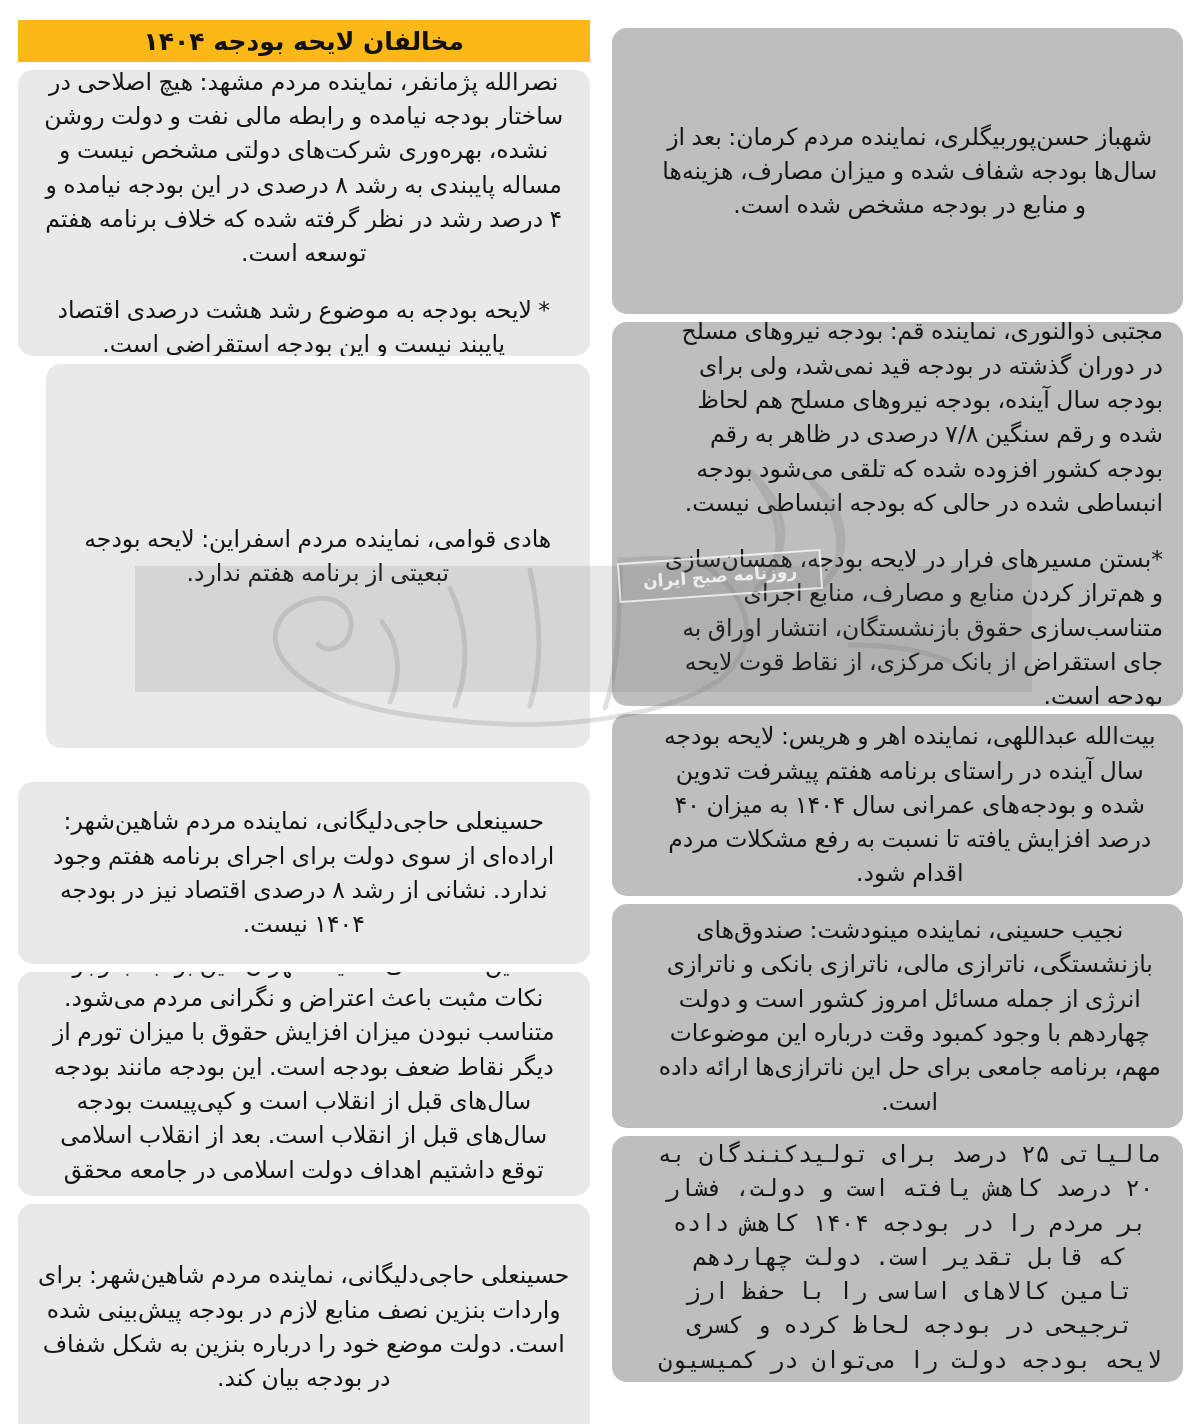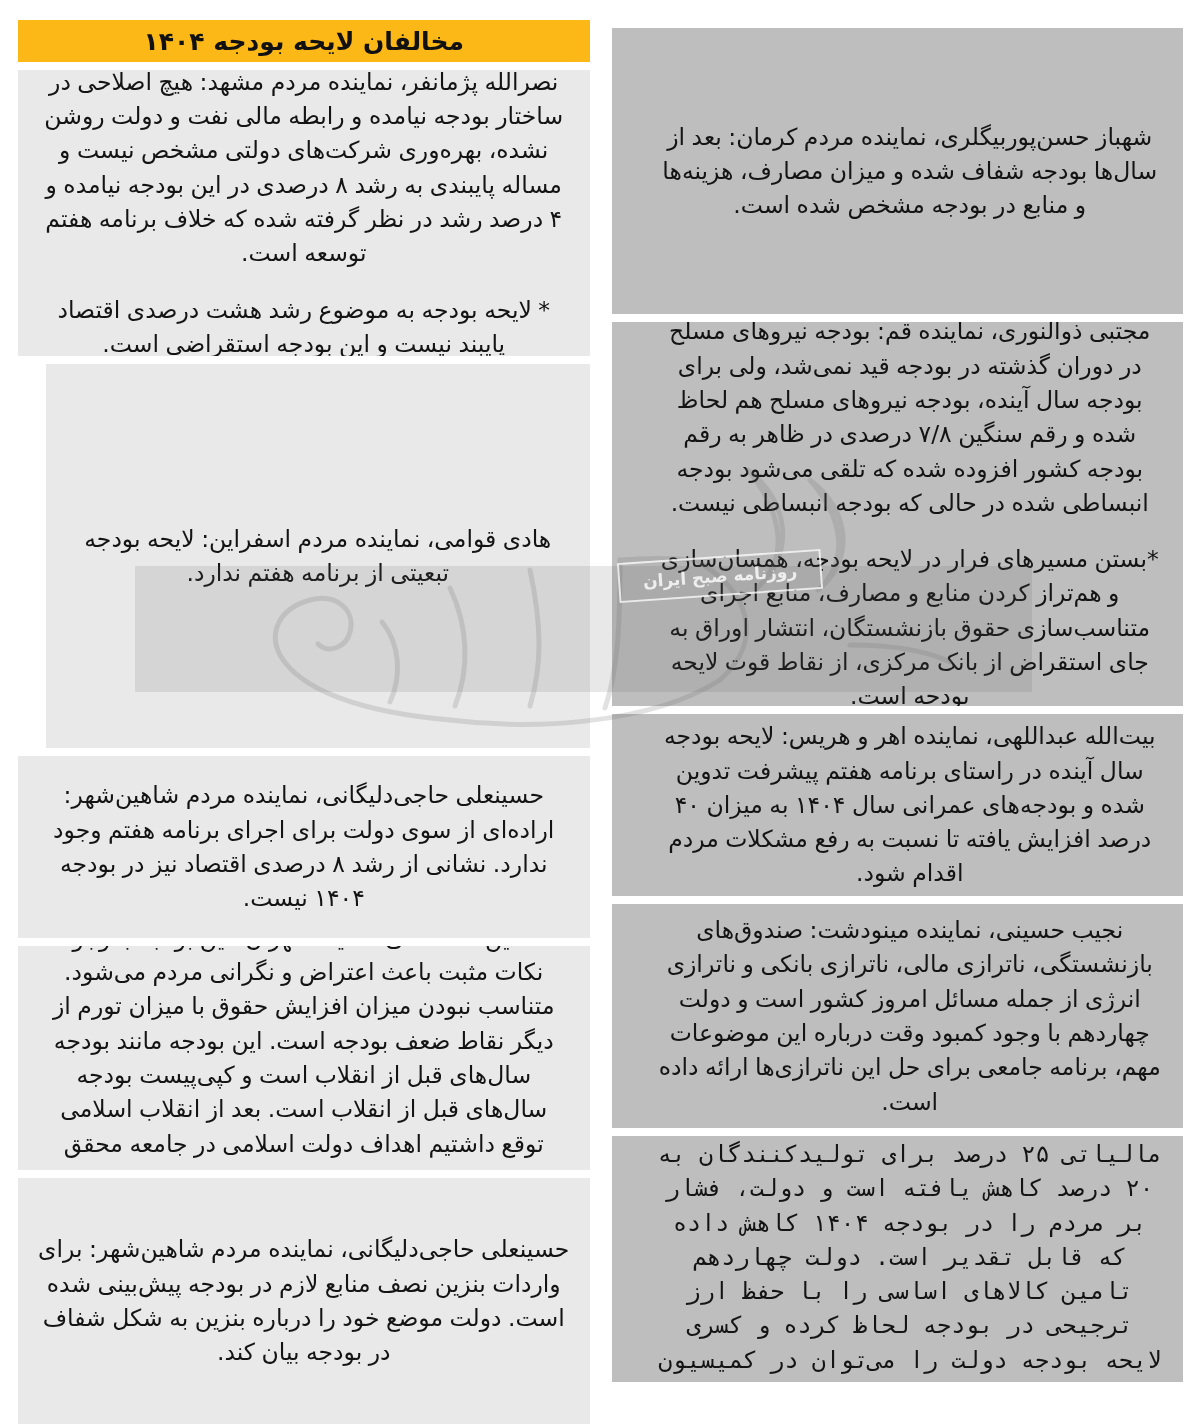--- a/index.html
+++ b/index.html
@@ -51,39 +51,40 @@
     align-items:center;
     justify-content:center;
     padding:10px 20px;
     box-sizing:border-box;
     text-align:center;
     color:#141414;
     font-size:23.5px;
     line-height:1.46;
     word-spacing:-1px;
     overflow:hidden;
+    border-radius:15px;
   }
   
   .col-pro .cell{ background:#BEBEBE;padding-left:45px; }
   
   .col-con .cell{ background:#E9E9E9; }
 
   .cell p{margin:0;}
   .cell p + p{margin-top:22px;}
 
   
   .col-pro .cells .cell:nth-child(1){flex:0 0 286px;}
-  .col-pro .cells .cell:nth-child(2){flex:0 0 384px;}
+  .col-pro .cells .cell:nth-child(2){flex:0 0 384px;text-align:right;}
   .col-pro .cells .cell:nth-child(3){flex:0 0 182px;}
   .col-pro .cells .cell:nth-child(4){flex:0 0 224px;}
   .col-pro .cells .cell:nth-child(5){flex:0 0 246px;font-family:Liberation Mono, monospace;}
 
   .col-con .cells .cell:nth-child(1){flex:0 0 286px;}
   .col-con .cells .cell:nth-child(2){flex:0 0 384px;margin-left:28px;}
-  .col-con .cells .cell:nth-child(3){flex:0 0 182px;}
+  .col-con .cells .cell:nth-child(3){flex:0 0 182px;margin-top:26px;}
   .col-con .cells .cell:nth-child(4){flex:0 0 224px;}
   .col-con .cells .cell:nth-child(5){flex:0 0 246px;align-items:center;}
 
   
   #watermark{
     position:absolute;
     left:0;top:0;right:0;bottom:0;
     pointer-events:none;
     z-index:5;
   }

